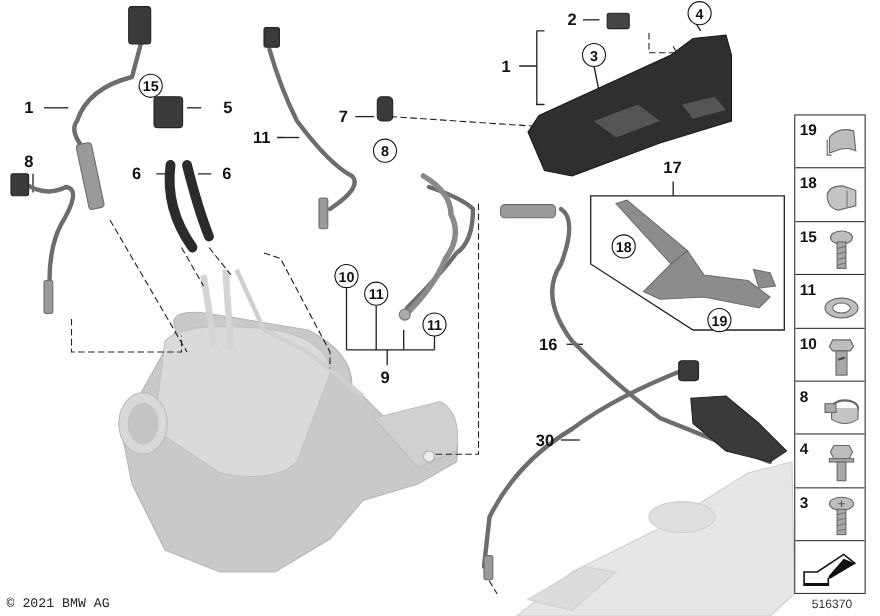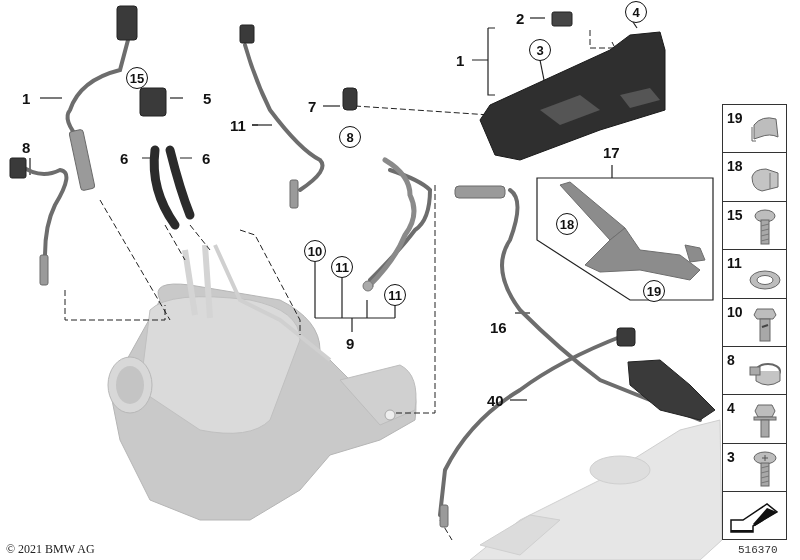--- a/index.html
+++ b/index.html
@@ -7,22 +7,22 @@
   #canvas{position:absolute;left:0;top:0;width:800px;height:560px;}
   .lbl{position:absolute;font-family:"Liberation Sans",sans-serif;font-weight:bold;font-size:15px;color:#111;line-height:1;white-space:nowrap;}
   .circ{position:absolute;width:22px;height:22px;border:1.5px solid #111;border-radius:50%;background:#fff;
         font-family:"Liberation Sans",sans-serif;font-weight:bold;font-size:13px;color:#111;
         display:flex;align-items:center;justify-content:center;box-sizing:border-box;}
   .sidebar{position:absolute;left:722px;top:104px;width:65px;height:436px;border:1px solid #333;box-sizing:border-box;background:#fff;}
   .scell{position:relative;height:48.4px;border-bottom:1px solid #333;box-sizing:border-box;}
   .scell:last-child{border-bottom:none;}
   .snum{position:absolute;left:4px;top:5px;font-weight:bold;font-size:14px;color:#111;font-family:"Liberation Sans",sans-serif;}
   .sicon{position:absolute;right:4px;top:6px;width:34px;height:38px;}
-  .copyright{position:absolute;left:6px;top:542px;font-size:12px;color:#222;font-family:Liberation Serif, serif;}
-  .diagid{position:absolute;left:738px;top:544px;font-size:11px;color:#333;font-family:Liberation Mono, monospace;}
+  .copyright{position:absolute;left:6px;top:542px;font-size:12px;color:#222;font-family:Liberation Mono, monospace;}
+  .diagid{position:absolute;left:738px;top:544px;font-size:11px;color:#333;font-family:Liberation Sans, sans-serif;}
 </style>
 </head>
 <body>
 
 <svg id="canvas" viewBox="0 0 800 560" xmlns="http://www.w3.org/2000/svg">
 
   <g fill="#e6e6e6" stroke="#cfcfcf" stroke-width="1">
     <path d="M470 560 L520 520 L600 480 L680 430 L720 420 L722 540 L700 560 Z"></path>
     <path d="M480 545 L530 515 L560 520 L520 555 Z" fill="#dcdcdc"></path>
     <ellipse cx="620" cy="470" rx="30" ry="14" fill="#dedede"></ellipse>
@@ -127,23 +127,23 @@
 <div class="lbl" style="left:456px;top:53px">1</div>
 <div class="lbl" style="left:516px;top:11px">2</div>
 <div class="lbl" style="left:203px;top:91px">5</div>
 <div class="lbl" style="left:120px;top:151px">6</div>
 <div class="lbl" style="left:202px;top:151px">6</div>
 <div class="lbl" style="left:308px;top:99px">7</div>
 <div class="lbl" style="left:346px;top:336px">9</div>
 <div class="lbl" style="left:22px;top:91px">1</div>
 <div class="lbl" style="left:22px;top:140px">8</div>
 <div class="lbl" style="left:230px;top:118px">11</div>
-<div class="lbl" style="left:490px;top:320px">16</div>
+<div class="lbl" style="left:490px;top:306px">16</div>
 <div class="lbl" style="left:603px;top:145px">17</div>
-<div class="lbl" style="left:487px;top:393px">40</div>
+<div class="lbl" style="left:487px;top:393px">30</div>
 
 <div class="circ" style="left:529px;top:39px">3</div>
 <div class="circ" style="left:625px;top:1px">4</div>
 <div class="circ" style="left:339px;top:126px">8</div>
 <div class="circ" style="left:304px;top:240px">10</div>
 <div class="circ" style="left:331px;top:256px">11</div>
 <div class="circ" style="left:384px;top:284px">11</div>
 <div class="circ" style="left:126px;top:67px">15</div>
 <div class="circ" style="left:556px;top:213px">18</div>
 <div class="circ" style="left:643px;top:280px">19</div>

